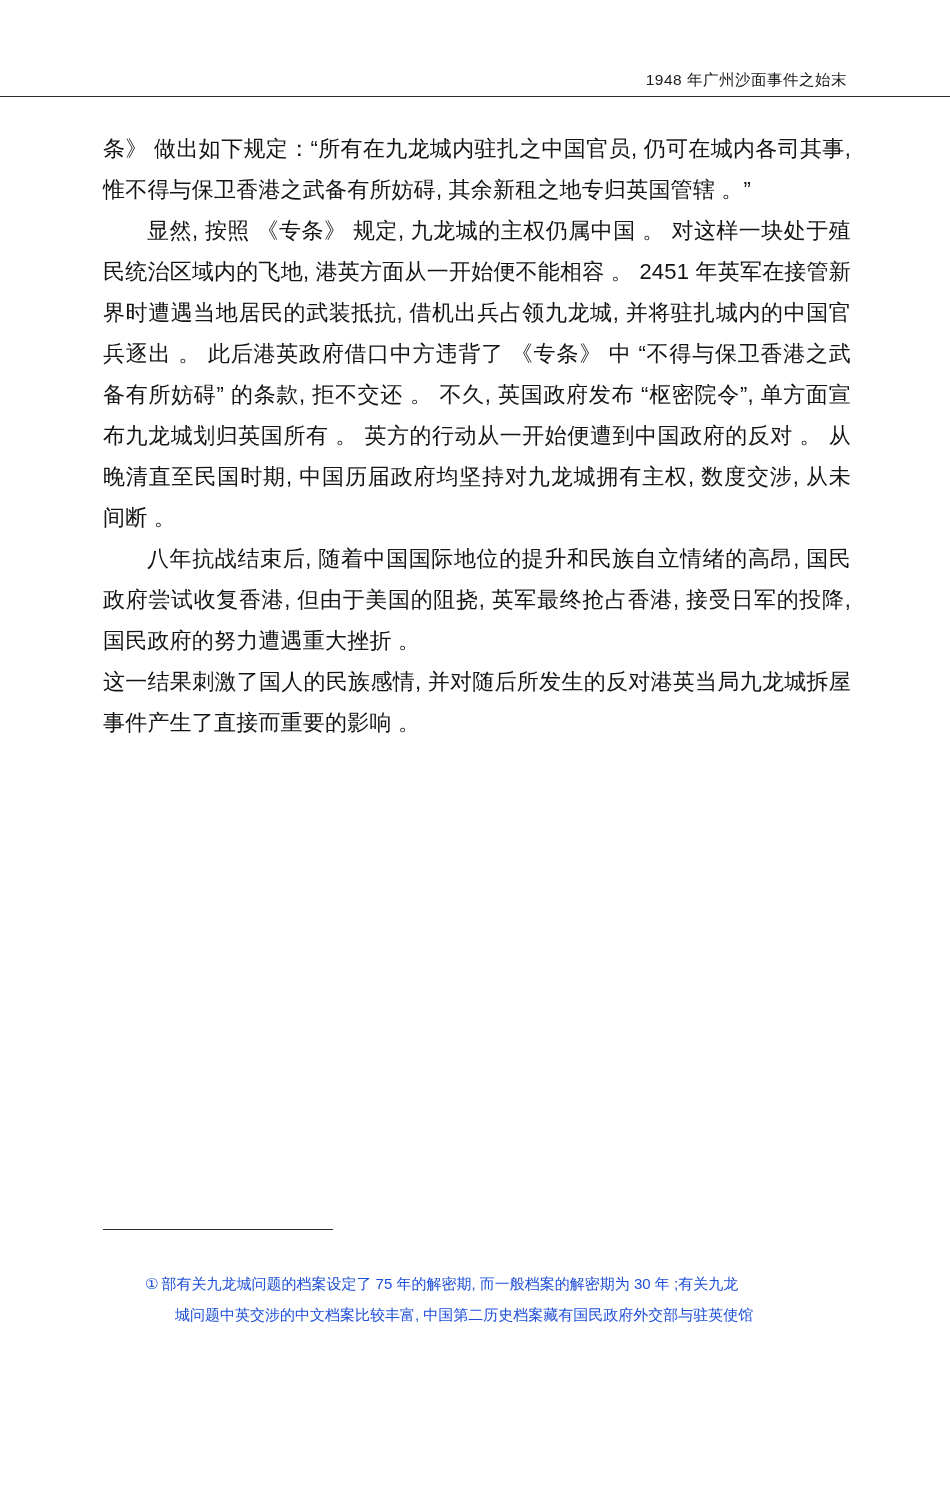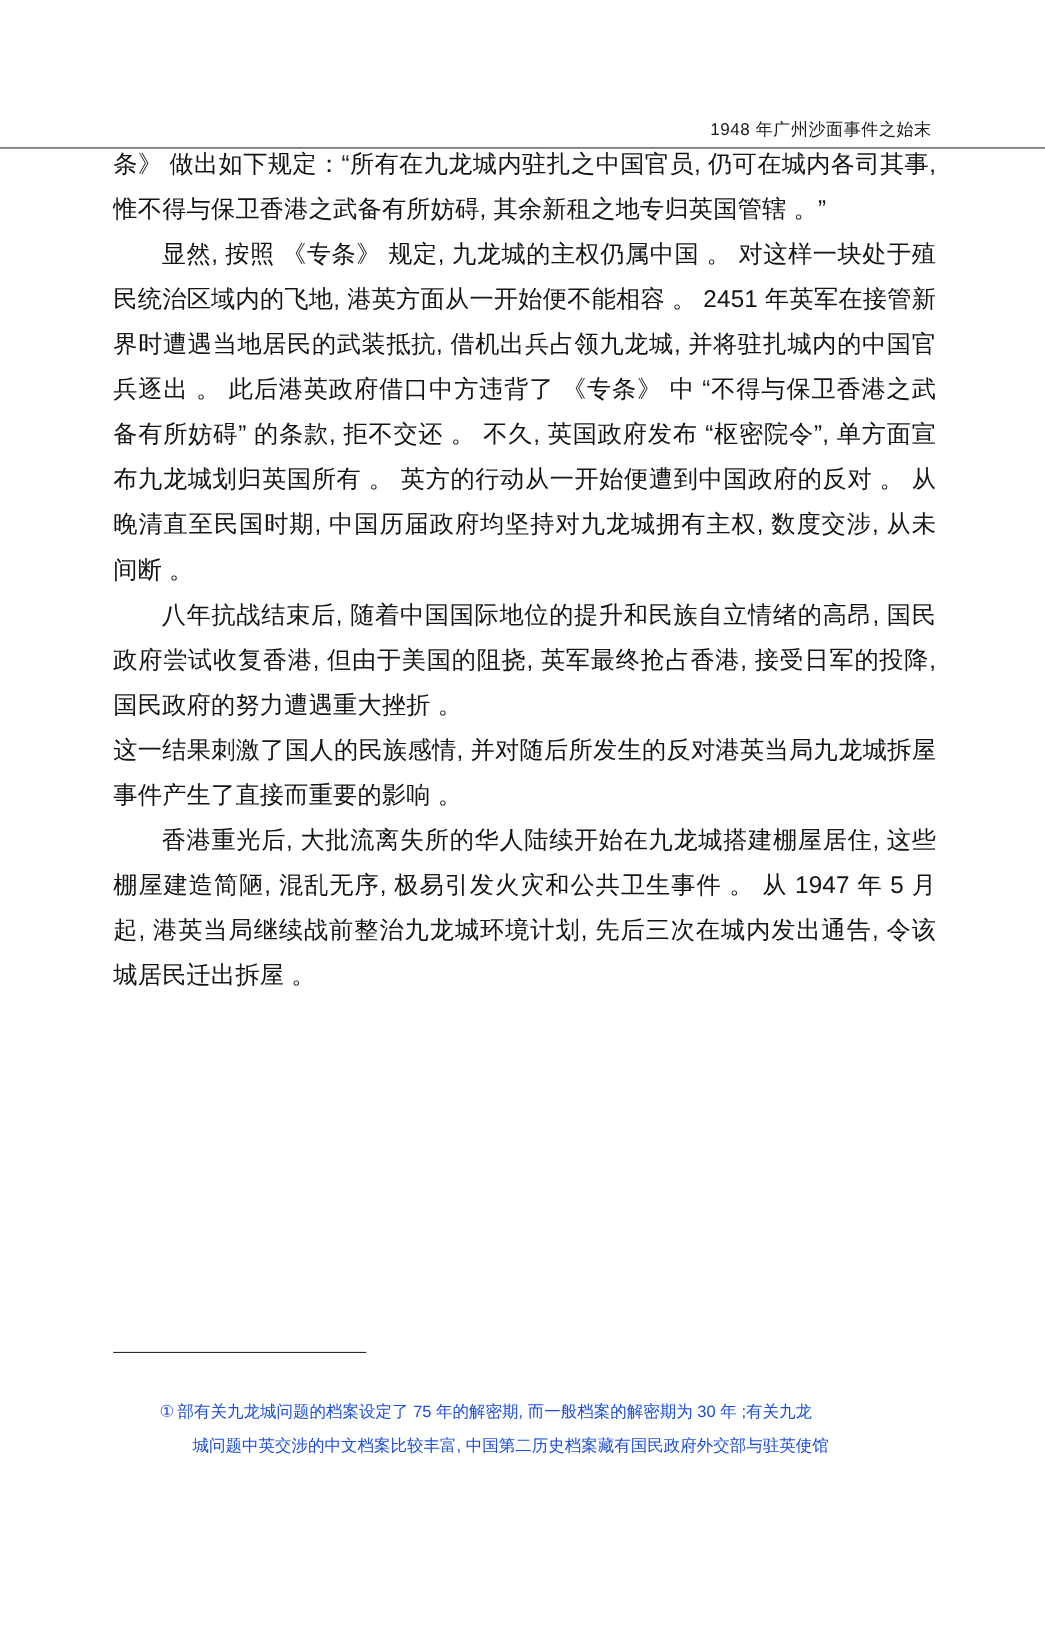--- a/index.html
+++ b/index.html
@@ -20,21 +20,20 @@
     width: 950px;
     height: 1493px;
     box-sizing: border-box;
   }
   .header {
     position: absolute;
     top: 70px;
     left: 0;
     width: 950px;
     height: 32px;
-    margin-top: 38px;
   }
   .header-text {
     position: absolute;
     right: 103px;
     top: 0;
     font-size: 15.5px;
     letter-spacing: 0.5px;
     color: #1a1a1a;
     white-space: nowrap;
   }
@@ -105,21 +104,20 @@
   <div class="header">
     <div class="header-text">1948 年广州沙面事件之始末</div>
     <div class="header-rule"></div>
   </div>
 
   <div class="content">
     <p class="para">条》 做出如下规定：“所有在九龙城内驻扎之中国官员, 仍可在城内各司其事, 惟不得与保卫香港之武备有所妨碍, 其余新租之地专归英国管辖 。”</p>
     <p class="para indent">显然, 按照 《专条》 规定, 九龙城的主权仍属中国 。 对这样一块处于殖民统治区域内的飞地, 港英方面从一开始便不能相容 。 2451 年英军在接管新界时遭遇当地居民的武装抵抗, 借机出兵占领九龙城, 并将驻扎城内的中国官兵逐出 。 此后港英政府借口中方违背了 《专条》 中 “不得与保卫香港之武备有所妨碍” 的条款, 拒不交还 。 不久, 英国政府发布 “枢密院令”, 单方面宣布九龙城划归英国所有 。 英方的行动从一开始便遭到中国政府的反对 。 从晚清直至民国时期, 中国历届政府均坚持对九龙城拥有主权, 数度交涉, 从未间断 。</p>
     <p class="para indent">八年抗战结束后, 随着中国国际地位的提升和民族自立情绪的高昂, 国民政府尝试收复香港, 但由于美国的阻挠, 英军最终抢占香港, 接受日军的投降, 国民政府的努力遭遇重大挫折 。</p>
     <p class="para">这一结果刺激了国人的民族感情, 并对随后所发生的反对港英当局九龙城拆屋事件产生了直接而重要的影响 。</p>
-    <p class="para indent">香港重光后, 大批流离失所的华人陆续开始在九龙城搭建棚屋居住, 这些棚屋建造简陋, 混乱无序, 极易引发火灾和公共卫生事件 。 从 1947 年 5 月起, 港英当局继续战前整治九龙城环境计划, 先后三次在城内发出通告, 令该城居民迁出拆屋 。</p>
   </div>
 
   <div class="footnote-rule"></div>
 
   <div class="footnotes">
     <div class="footnote">
       <span class="fn-mark">①</span><span class="fn-body">部有关九龙城问题的档案设定了 75 年的解密期, 而一般档案的解密期为 30 年 ;有关九龙</span><span class="fn-line2">城问题中英交涉的中文档案比较丰富, 中国第二历史档案藏有国民政府外交部与驻英使馆</span>
     </div>
   </div>
 

